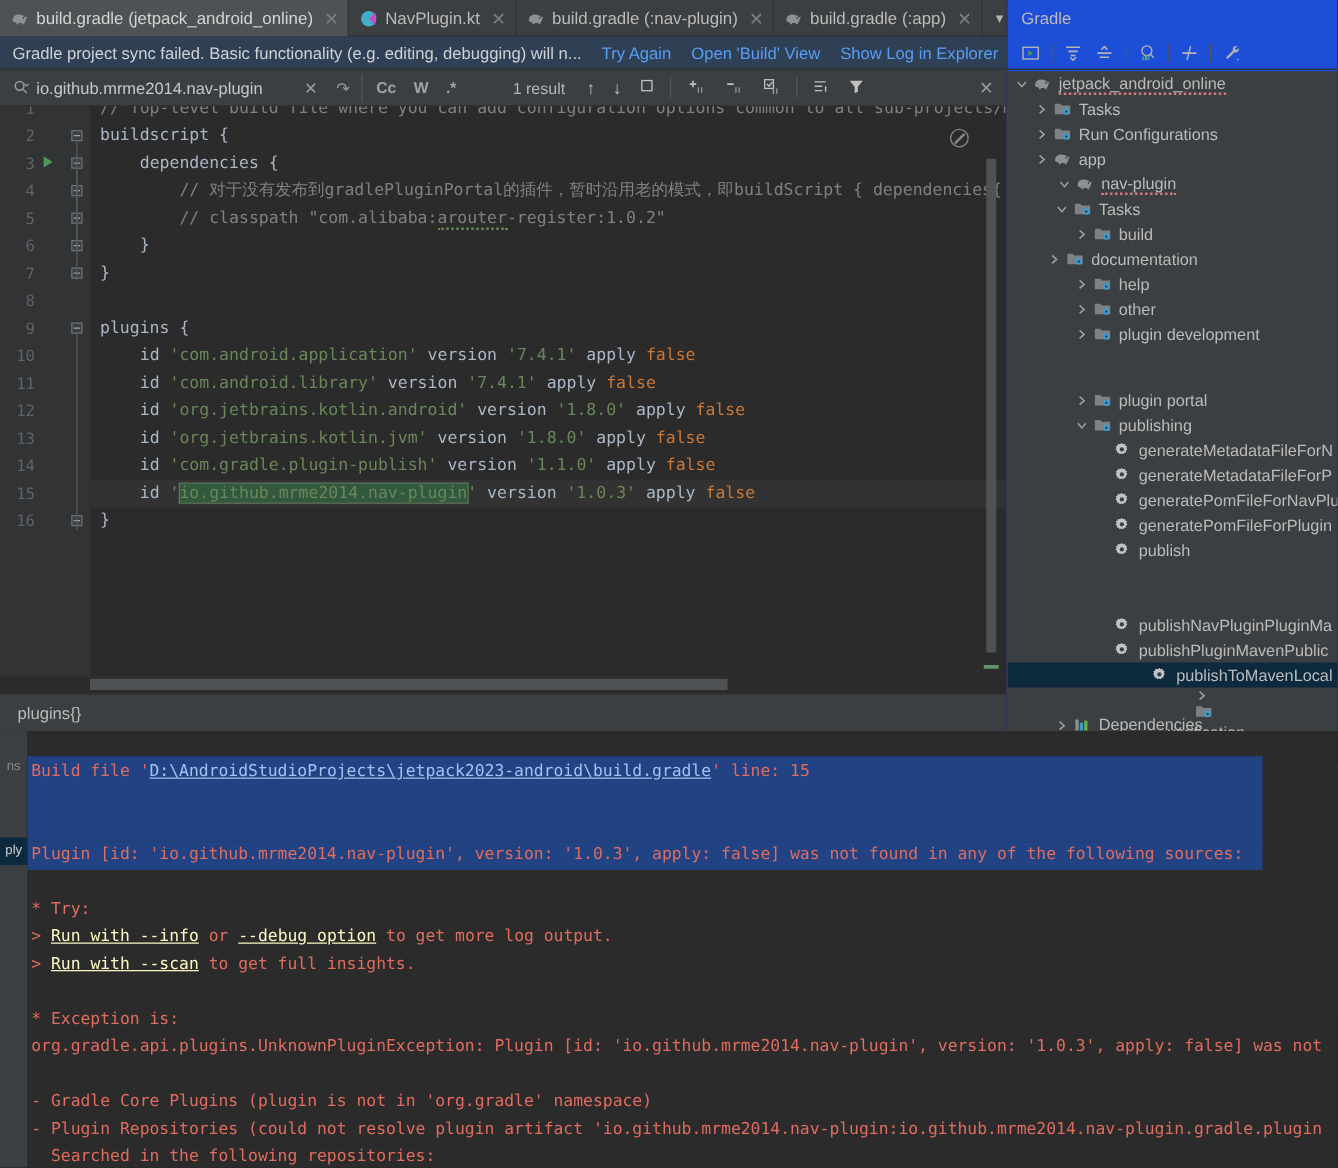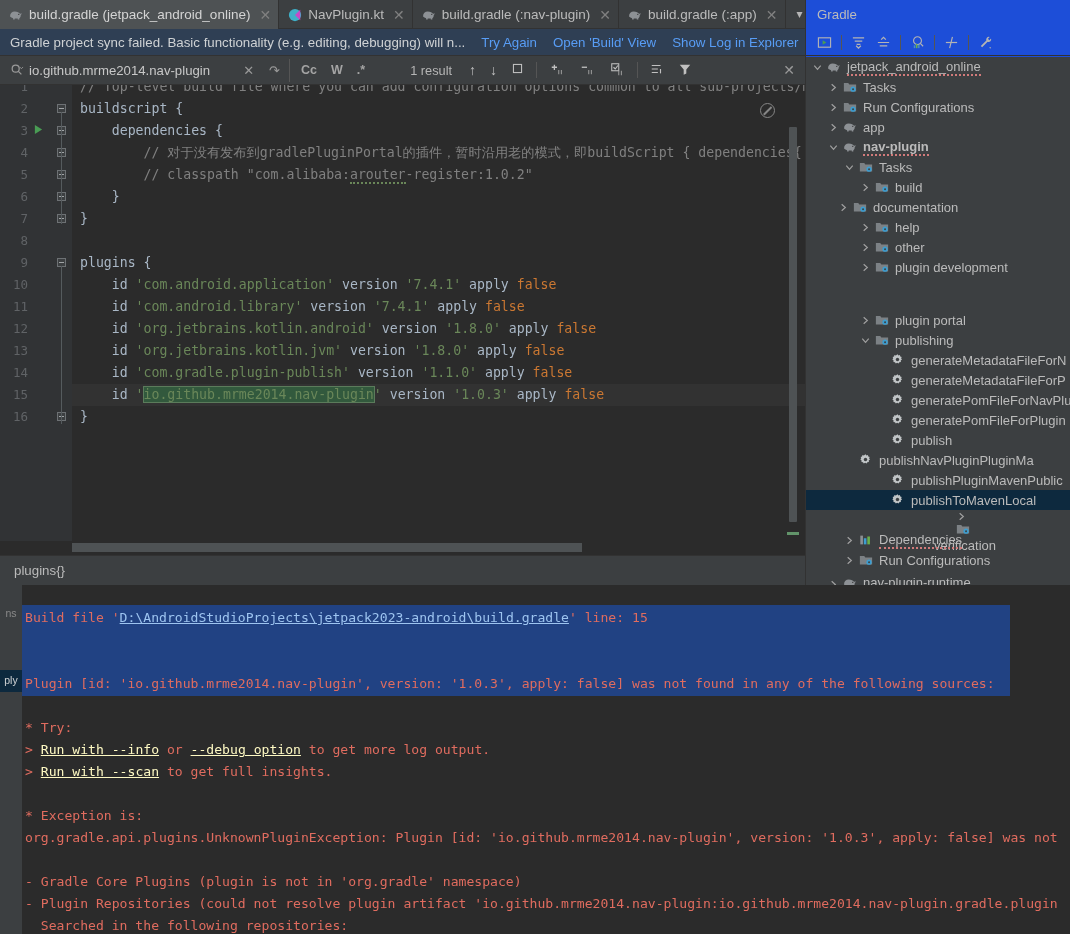--- a/index.html
+++ b/index.html
@@ -471,21 +471,21 @@
           <div class="tnode" style="padding-left: 22px;">
             <span class="twist"><svg viewBox="0 0 12 12" width="11" height="11">
                 <path d="M4 2.5 L8 6 L4 9.5" fill="none" stroke="#a0a0a0" stroke-width="1.3"></path>
               </svg></span>
             <span class="ic elephant"><svg viewBox="0 0 16 16" width="14" height="14">
                 <path d="M1.2 9.5 C1.2 6 3.5 4 6.5 4 C9.5 4 11.8 5.2 12.6 6.6 L15 6.2 L13.4 8 C13.6 9.6 12.8 11 11.8 11.6 L11.8 13 L10 13 L10 11.9 L6.5 11.9 L6.5 13 L4.7 13 L4.7 11.6 C3 11 1.2 10.6 1.2 9.5 Z" fill="#8d9195"></path>
                 <circle cx="11.2" cy="7.2" r="0.7" fill="#2b2b2b"></circle>
               </svg></span>
             <span class="tlabel">app</span>
           </div>
-          <div class="tnode" style="padding-left: 22px; font-weight: bold;">
+          <div class="tnode" style="padding-left: 40px;">
             <span class="twist"><svg viewBox="0 0 12 12" width="11" height="11">
                 <path d="M2.5 4 L6 8 L9.5 4" fill="none" stroke="#a0a0a0" stroke-width="1.3"></path>
               </svg></span>
             <span class="ic elephant"><svg viewBox="0 0 16 16" width="14" height="14">
                 <path d="M1.2 9.5 C1.2 6 3.5 4 6.5 4 C9.5 4 11.8 5.2 12.6 6.6 L15 6.2 L13.4 8 C13.6 9.6 12.8 11 11.8 11.6 L11.8 13 L10 13 L10 11.9 L6.5 11.9 L6.5 13 L4.7 13 L4.7 11.6 C3 11 1.2 10.6 1.2 9.5 Z" fill="#8d9195"></path>
                 <circle cx="11.2" cy="7.2" r="0.7" fill="#2b2b2b"></circle>
               </svg></span>
             <span class="tlabel spell">nav-plugin</span>
           </div>
           <div class="tnode" style="padding-left: 38px;">
@@ -609,37 +609,37 @@
             <span class="tlabel">generatePomFileForPlugin</span>
           </div>
           <div class="tnode" style="padding-left: 70px;">
             <span class="twist"></span>
             <span class="ic elephant"><svg viewBox="0 0 16 16" width="13" height="13">
                 <path d="M8 1.6 l1.2 1.4 l1.8 -.5 l.4 1.8 l1.8 .6 l-.8 1.7 l1.1 1.5 l-1.5 1.1 l.2 1.9 l-1.9 .2 l-1 1.6 l-1.7 -.8 l-1.7 .8 l-1 -1.6 l-1.9 -.2 l.2 -1.9 l-1.5 -1.1 l1.1 -1.5 l-.8 -1.7 l1.8 -.6 l.4 -1.8 l1.8 .5 z" fill="#c0c4c6"></path>
                 <circle cx="8" cy="8" r="2.1" fill="#3c3f41"></circle>
               </svg></span>
             <span class="tlabel">publish</span>
           </div>
-          <div class="tnode" style="padding-left: 38px;">
+          <div class="tnode" style="padding-left: 70px; margin-top: 40px;">
             <span class="twist"></span>
             <span class="ic elephant"><svg viewBox="0 0 16 16" width="13" height="13">
                 <path d="M8 1.6 l1.2 1.4 l1.8 -.5 l.4 1.8 l1.8 .6 l-.8 1.7 l1.1 1.5 l-1.5 1.1 l.2 1.9 l-1.9 .2 l-1 1.6 l-1.7 -.8 l-1.7 .8 l-1 -1.6 l-1.9 -.2 l.2 -1.9 l-1.5 -1.1 l1.1 -1.5 l-.8 -1.7 l1.8 -.6 l.4 -1.8 l1.8 .5 z" fill="#c0c4c6"></path>
                 <circle cx="8" cy="8" r="2.1" fill="#3c3f41"></circle>
               </svg></span>
             <span class="tlabel">publishNavPluginPluginMa</span>
           </div>
           <div class="tnode" style="padding-left: 70px;">
             <span class="twist"></span>
             <span class="ic elephant"><svg viewBox="0 0 16 16" width="13" height="13">
                 <path d="M8 1.6 l1.2 1.4 l1.8 -.5 l.4 1.8 l1.8 .6 l-.8 1.7 l1.1 1.5 l-1.5 1.1 l.2 1.9 l-1.9 .2 l-1 1.6 l-1.7 -.8 l-1.7 .8 l-1 -1.6 l-1.9 -.2 l.2 -1.9 l-1.5 -1.1 l1.1 -1.5 l-.8 -1.7 l1.8 -.6 l.4 -1.8 l1.8 .5 z" fill="#c0c4c6"></path>
                 <circle cx="8" cy="8" r="2.1" fill="#3c3f41"></circle>
               </svg></span>
             <span class="tlabel">publishPluginMavenPublic</span>
           </div>
-          <div class="tnode selected" style="padding-left: 70px;">
+          <div class="tnode selected" style="padding-left: 46px; justify-content: flex-end;">
             <span class="twist"></span>
             <span class="ic elephant"><svg viewBox="0 0 16 16" width="13" height="13">
                 <path d="M8 1.6 l1.2 1.4 l1.8 -.5 l.4 1.8 l1.8 .6 l-.8 1.7 l1.1 1.5 l-1.5 1.1 l.2 1.9 l-1.9 .2 l-1 1.6 l-1.7 -.8 l-1.7 .8 l-1 -1.6 l-1.9 -.2 l.2 -1.9 l-1.5 -1.1 l1.1 -1.5 l-.8 -1.7 l1.8 -.6 l.4 -1.8 l1.8 .5 z" fill="#c0c4c6"></path>
                 <circle cx="8" cy="8" r="2.1" fill="#3c3f41"></circle>
               </svg></span>
             <span class="tlabel">publishToMavenLocal</span>
           </div>
           <div class="tnode" style="padding-left: 54px; flex-direction: column;">
             <span class="twist"><svg viewBox="0 0 12 12" width="11" height="11">
                 <path d="M4 2.5 L8 6 L4 9.5" fill="none" stroke="#a0a0a0" stroke-width="1.3"></path>

